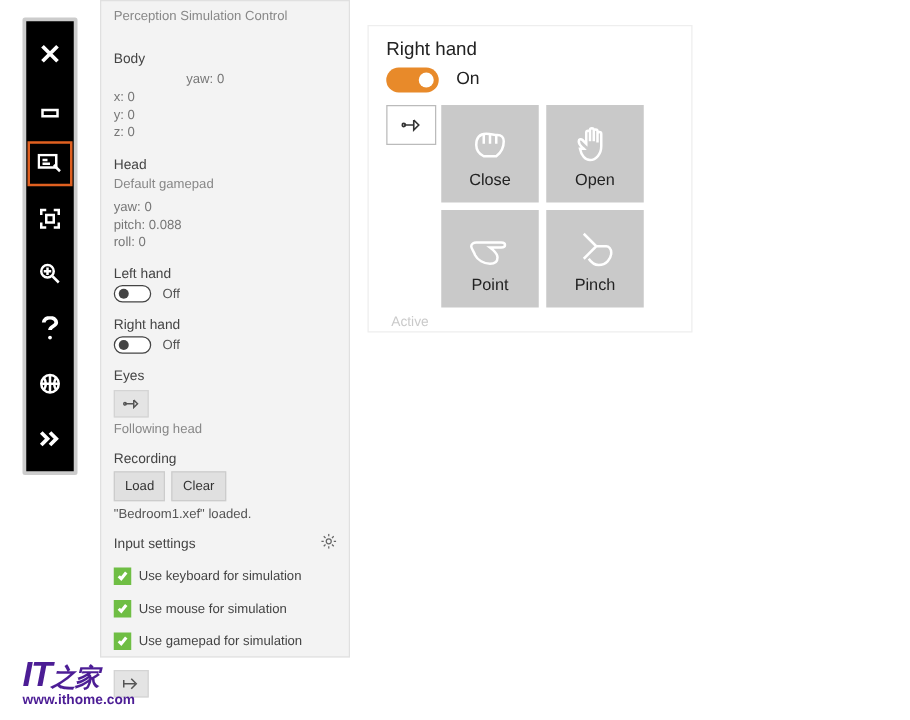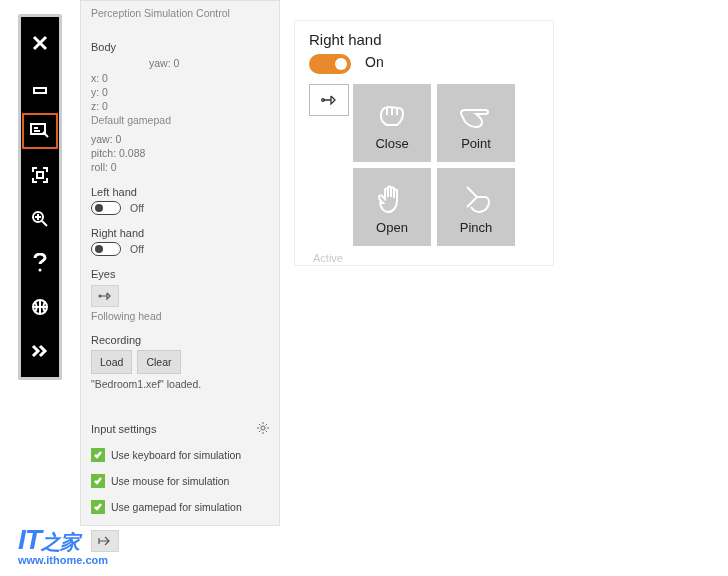--- a/index.html
+++ b/index.html
@@ -48,21 +48,21 @@
     width: 28px; height: 22px; background: #e4e4e4; border: 1px solid #d4d4d4;
     margin-top: 2px;
   }
 
   .rec-btn {
     display: inline-block; padding: 5px 8px; background: #e0e0e0; border: 1px solid #ccc;
     font-size: 10.5px; color: #333; cursor: pointer; margin-right: 2px;
   }
   .loaded { font-size: 10.5px; color: #555; margin-top: 4px; }
 
-  .settings-head { display: flex; justify-content: space-between; align-items: center; margin-top: 32px; text-align: center; }
+  .settings-head { display: flex; justify-content: space-between; align-items: center; margin-top: 10px; text-align: center; }
   .check-row { display: flex; align-items: center; margin-top: 12px; font-size: 10.5px; color: #444; }
   .check {
     width: 14px; height: 14px; background: #6fbe44; margin-right: 6px;
     display: flex; align-items: center; justify-content: center;
   }
   .check svg { stroke: #fff; stroke-width: 2.5; fill: none; }
 
   .send-btn {
     width: 28px; height: 22px; background: #e4e4e4; border: 1px solid #d4d4d4;
     margin-top: 16px; display: flex; align-items: center; justify-content: center;
@@ -99,21 +99,21 @@
     display: flex; flex-direction: column; align-items: center; justify-content: center;
     color: #222; font-size: 13px;
   }
   .gesture .gicon { height: 38px; display: flex; align-items: center; justify-content: center; }
   .gesture .gicon svg { stroke: #fff; fill: none; stroke-width: 2; }
   .gesture .glabel { margin-top: 2px; }
   .active-txt { font-size: 11px; color: #666; margin-top: 6px; margin-left: 4px; }
 
   
   .watermark {
-    position: absolute; left: 18px; bottom: 10px; color: #3b82f6;
+    position: absolute; left: 18px; bottom: 10px; color: #4c1d95;
   }
   .watermark .big { font-weight: 900; font-size: 28px; font-style: italic; letter-spacing: -1px; }
   .watermark .url { font-size: 11px; font-weight: 700; margin-top: -2px; }
   .gear { width:12px; height:12px; }
 </style>
 </head>
 <body>
 
 <div class="toolbar">
   <div class="tb-item">
@@ -172,20 +172,21 @@
     <div class="kv">
       <div class="kvrow">
         <span><span>x:</span> <span>0</span></span>
         <span><span>yaw:</span> <span>0</span></span>
       </div>
       <div><span>y:</span> <span>0</span></div>
       <div><span>z:</span> <span>0</span></div>
     </div>
 
     
+    <div class="section-h">Head</div>
     <div class="sub">Default gamepad</div>
     <div class="kv" style="margin-top:6px">
       <div><span>yaw:</span> <span>0</span></div>
       <div><span>pitch:</span> <span>0.088</span></div>
       <div><span>roll:</span> <span>0</span></div>
     </div>
 
     
     <div class="section-h">Left hand</div>
     <div>
@@ -283,33 +284,33 @@
         <div class="gicon">
           <svg width="34" height="30" viewBox="0 0 34 30">
               <path d="M6 16c0-5 2-9 8-9 4 0 6 1 9 1 3 0 5 2 5 5 0 4-2 9-6 12H12c-4-2-6-5-6-9z"></path>
               <path d="M12 8v7M17 7v8M22 8v7"></path>
             </svg>
         </div>
         <div class="glabel">Close</div>
       </div>
       <div class="gesture">
         <div class="gicon">
+          <svg width="34" height="32" viewBox="0 0 34 32">
+              <path d="M8 20c-2-2-4-3-4-6 0-2 2-2 3-1l3 3V7c0-2 3-2 3 0v7V5c0-2 3-2 3 0v9V6c0-2 3-2 3 0v9V8c0-2 3-2 3 0v10c0 6-4 11-9 11-4 0-7-4-8-9z"></path>
+            </svg>
+        </div>
+        <div class="glabel">Open</div>
+      </div>
+      <div class="gesture">
+        <div class="gicon">
           <svg width="36" height="28" viewBox="0 0 36 28">
               <path d="M3 12c0-2 2-3 4-3h20c2 0 3 1 3 2s-1 2-3 2H18c4 3 6 5 6 8 0 3-2 5-6 5-5 0-10-3-12-7-1-3-3-5-3-7z"></path>
             </svg>
         </div>
         <div class="glabel">Point</div>
-      </div>
-      <div class="gesture">
-        <div class="gicon">
-          <svg width="34" height="32" viewBox="0 0 34 32">
-              <path d="M8 20c-2-2-4-3-4-6 0-2 2-2 3-1l3 3V7c0-2 3-2 3 0v7V5c0-2 3-2 3 0v9V6c0-2 3-2 3 0v9V8c0-2 3-2 3 0v10c0 6-4 11-9 11-4 0-7-4-8-9z"></path>
-            </svg>
-        </div>
-        <div class="glabel">Open</div>
       </div>
       <div class="gesture">
         <div class="gicon">
           <svg width="30" height="32" viewBox="0 0 30 32">
               <path d="M6 4l10 10M16 14L6 24M16 14h8c2 0 4 2 4 5 0 5-4 10-10 10-3 0-6-2-8-5"></path>
             </svg>
         </div>
         <div class="glabel">Pinch</div>
       </div>
     </div>

